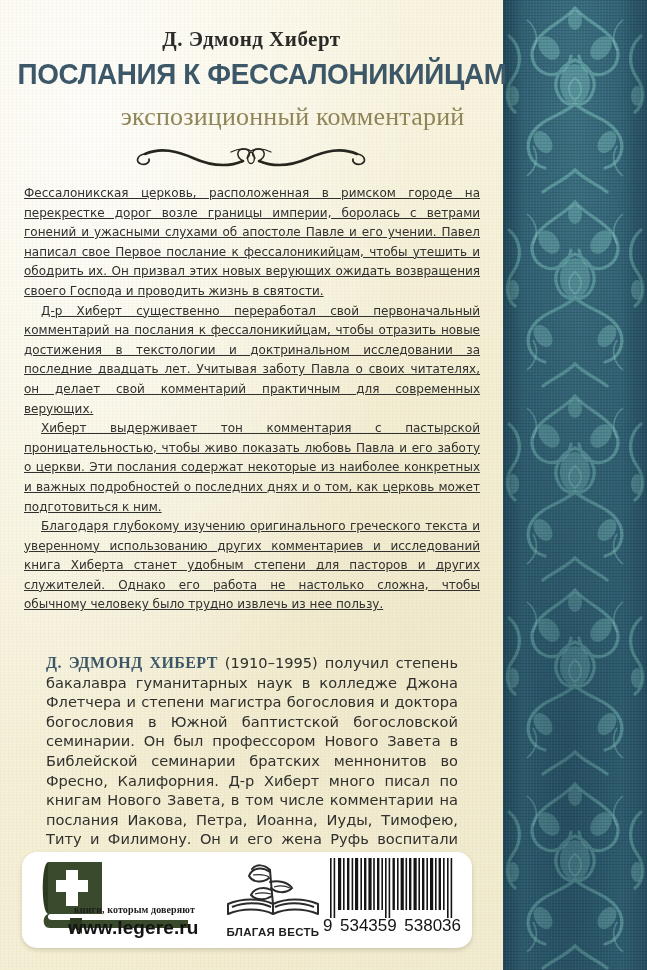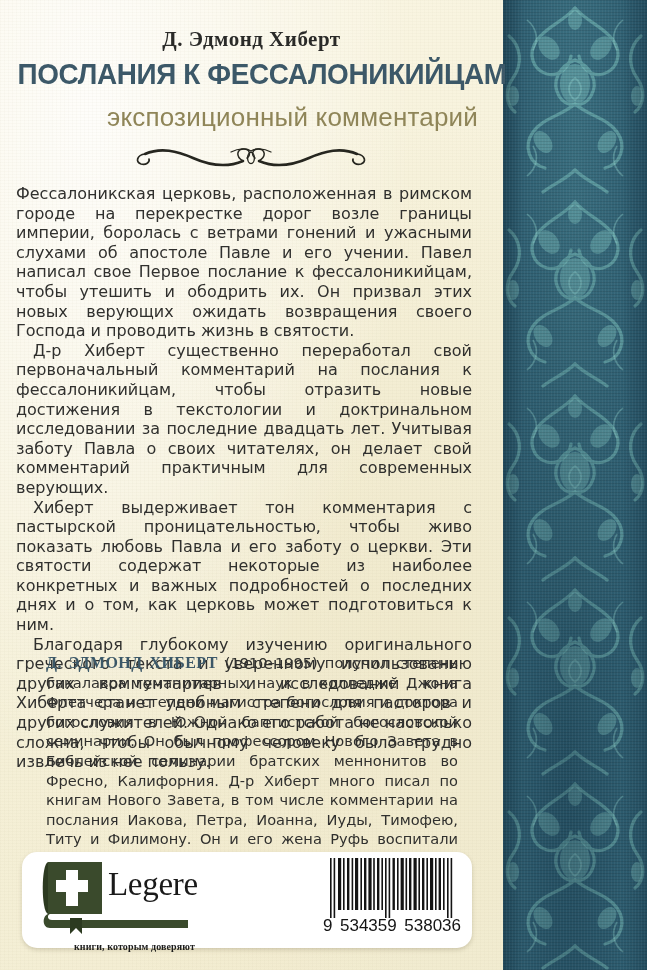--- a/index.html
+++ b/index.html
@@ -96,44 +96,45 @@
     transform: scaleX(.93);
     color: #3c5868;
     white-space: nowrap;
   }
 
   .book-subtitle {
     position: absolute;
     left: 0; top: 102px;
     width: 585px;
     text-align: center;
-    font-family: Liberation Sans, sans-serif;
+    font-family: Liberation Serif, serif;
     font-size: 26px;
     letter-spacing: .2px;
     color: #8f8558;
     white-space: nowrap;
   }
 
   .divider {
     position: absolute;
     left: 131px; top: 143px;
     width: 240px; height: 30px;
   }
 
   
   .blurb {
     position: absolute;
-    left: 16px; top: 184px;
+    left: 24px; top: 184px;
     width: 456px;
     font-family: "DejaVu Sans", sans-serif;
-    font-size: 16px;
+    font-size: 12px;
     line-height: 19.6px;
     color: #30302e;
     text-align: justify;
     text-justify: inter-word;
+    text-decoration: underline;
   }
   .blurb p { margin: 0; text-indent: 17px; }
   .blurb p.first { text-indent: 0; }
 
   
   .bio {
     position: absolute;
     left: 46px; top: 653px;
     width: 412px;
     font-family: "DejaVu Sans", sans-serif;
@@ -201,21 +202,20 @@
   }
   .lg-tag {
     position: absolute;
     left: 36px; top: 44px;
     font-family: "Liberation Serif", serif;
     font-weight: bold;
     font-size: 10px;
     letter-spacing: .1px;
     color: #1d1d1d;
     white-space: nowrap;
-    margin-top: 37px;
   }
   .lg-url {
     position: absolute;
     left: 30px; top: 57px;
     font-family: "Liberation Sans", sans-serif;
     font-weight: bold;
     font-size: 19px;
     letter-spacing: .1px;
     color: #141414;
     white-space: nowrap;
@@ -289,40 +289,64 @@
           <ellipse cx="120" cy="15" rx="3.4" ry="5.6" stroke-width="1.4"></ellipse>
           <path d="M100 9 C 108 5, 116 5, 120 8" stroke-width="1.2"></path>
           <path d="M140 9 C 132 5, 124 5, 120 8" stroke-width="1.2"></path>
         </g>
       </svg>
     </div>
 
     <div class="blurb">
       <p class="first">Фессалоникская церковь, расположенная в римском городе на перекрестке дорог возле границы империи, боролась с ветрами гонений и ужасными слухами об апостоле Павле и его учении. Павел написал свое Первое послание к фессалоникийцам, чтобы утешить и ободрить их. Он призвал этих новых верующих ожидать возвращения своего Господа и проводить жизнь в святости.</p>
       <p>Д-р Хиберт существенно переработал свой первоначальный комментарий на послания к фессалоникийцам, чтобы отразить новые достижения в текстологии и доктринальном исследовании за последние двадцать лет. Учитывая заботу Павла о своих читателях, он делает свой комментарий практичным для современных верующих.</p>
-      <p>Хиберт выдерживает тон комментария с пастырской проницательностью, чтобы живо показать любовь Павла и его заботу о церкви. Эти святости содержат некоторые из наиболее конкретных и важных подробностей о последних днях и о том, как церковь может подготовиться к ним.</p>
+      <p>Хиберт выдерживает тон комментария с пастырской проницательностью, чтобы живо показать любовь Павла и его заботу о церкви. Эти послания содержат некоторые из наиболее конкретных и важных подробностей о последних днях и о том, как церковь может подготовиться к ним.</p>
       <p>Благодаря глубокому изучению оригинального греческого текста и уверенному использованию других комментариев и исследований книга Хиберта станет удобным степени для пасторов и других служителей. Однако его работа не настолько сложна, чтобы обычному человеку было трудно извлечь из нее пользу.</p>
     </div>
 
     <div class="bio"><span class="bio-name">Д. ЭДМОНД ХИБЕРТ</span><span> (1910–1995) получил степень бакалавра гуманитарных наук в колледже Джона Флетчера и степени магистра богословия и доктора богословия в Южной баптистской богословской семинарии. Он был профессором Нового Завета в Библейской семинарии братских меннонитов во Фресно, Калифорния. Д-р Хиберт много писал по книгам Нового Завета, в том числе комментарии на послания Иакова, Петра, Иоанна, Иуды, Тимофею, Титу и Филимону. Он и его жена Руфь воспитали троих детей.</span></div>
 
     <div class="imprint">
 
       <div class="legere">
         <svg viewBox="0 0 190 80" width="190" height="80">
           <path d="M10 2 H64 V54 H10 Z" fill="#3a4a2c"></path>
           <path d="M10 2 C 3 4, 3 52, 10 54 Z" fill="#2c3a20"></path>
           <path d="M28 10 H40 V20 H50 V32 H40 V46 H28 V32 H18 V20 H28 Z" fill="#ffffff"></path>
           <path d="M10 54 C 4 56, 4 68, 12 68 H150 V60 H14 C 9 60, 9 55, 12 54 Z" fill="#3a4a2c"></path>
           <path d="M32 58 L44 58 L44 74 L38 68 L32 74 Z" fill="#2c3a20"></path>
         </svg>
-        <div class="lg-word">Legere</div>
         <div class="lg-tag">книги, которым доверяют</div>
+        <div class="lg-url">www.legere.ru</div>
       </div>
 
+      <div class="blagaya">
+        <svg viewBox="0 0 110 62" width="110" height="62">
+          <g fill="none" stroke="#2b2b2b" stroke-width="2" stroke-linejoin="round">
+            <path d="M10 44 C 24 38, 42 38, 55 44 C 68 38, 86 38, 100 44
+                     L100 54 C 86 48, 68 48, 55 54 C 42 48, 24 48, 10 54 Z"></path>
+            <path d="M55 44 V54"></path>
+            <path d="M14 47 C 26 42, 42 42, 53 47"></path>
+            <path d="M96 47 C 84 42, 68 42, 57 47"></path>
+          </g>
+          <g fill="none" stroke="#2b2b2b" stroke-width="2" stroke-linecap="round">
+            <path d="M55 44 C 54 34, 53 22, 52 10"></path>
+            <path d="M52 22 C 60 20, 70 22, 74 28 C 68 34, 58 33, 53 28"></path>
+            <path d="M52 12 C 44 6, 34 8, 31 16 C 35 23, 45 23, 51 18"></path>
+            <path d="M53 30 C 46 26, 36 28, 33 35 C 38 41, 48 40, 54 36"></path>
+            <path d="M52 10 C 46 4, 38 4, 34 9"></path>
+          </g>
+          <g fill="none" stroke="#2b2b2b" stroke-width="1.2">
+            <path d="M35 15 C 42 14, 48 15, 51 17"></path>
+            <path d="M56 27 C 62 25, 68 26, 72 28"></path>
+            <path d="M37 34 C 43 32, 49 33, 53 34"></path>
+          </g>
+        </svg>
+        <div class="bv-label">БЛАГАЯ ВЕСТЬ</div>
+      </div>
 
       <div class="barcode">
         <svg class="bc-bars" viewBox="0 0 140 60" preserveAspectRatio="none">
           <rect width="140" height="60" fill="#ffffff"></rect>
           <g fill="#141414">
             <rect x="8" y="0" width="1.6" height="60"></rect>
             <rect x="11.6" y="0" width="1.6" height="60"></rect>
             <rect x="16" y="0" width="3.2" height="52"></rect>
             <rect x="21" y="0" width="1.6" height="52"></rect>
             <rect x="25" y="0" width="2.4" height="52"></rect>

